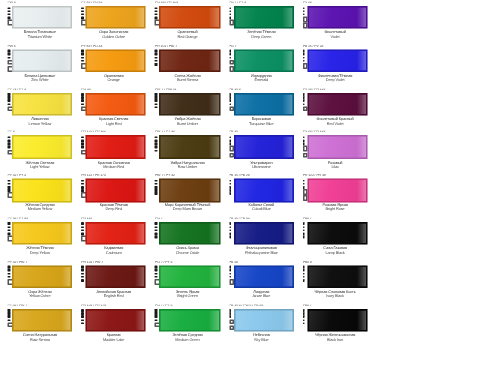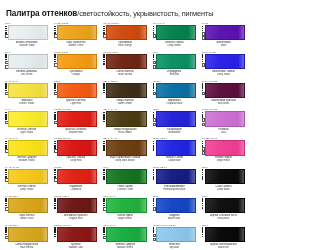--- a/index.html
+++ b/index.html
@@ -96,23 +96,20 @@
     white-space:nowrap;overflow:hidden;text-overflow:clip;
     letter-spacing:-0.08px;
   }
   .cap-en{color:#474747;}
 </style>
 </head>
 <body>
 
 <div id="page">
 
-  <div class="title-bar">
-    <span class="title-main">Палитра оттенков</span><span class="title-sub">/светостойкость, укрывистость, пигменты</span>
-  </div>
 
   <div class="grid" id="swatch-grid">
       <div class="cell">
         <div class="chip-code">PW 6</div>
         <div class="chip-row">
           <div class="indicators">
             <span class="ind-dot"></span>
             <span class="ind-dot"></span>
             <span class="ind-dot"></span>
             <span class="ind-dot"></span>

